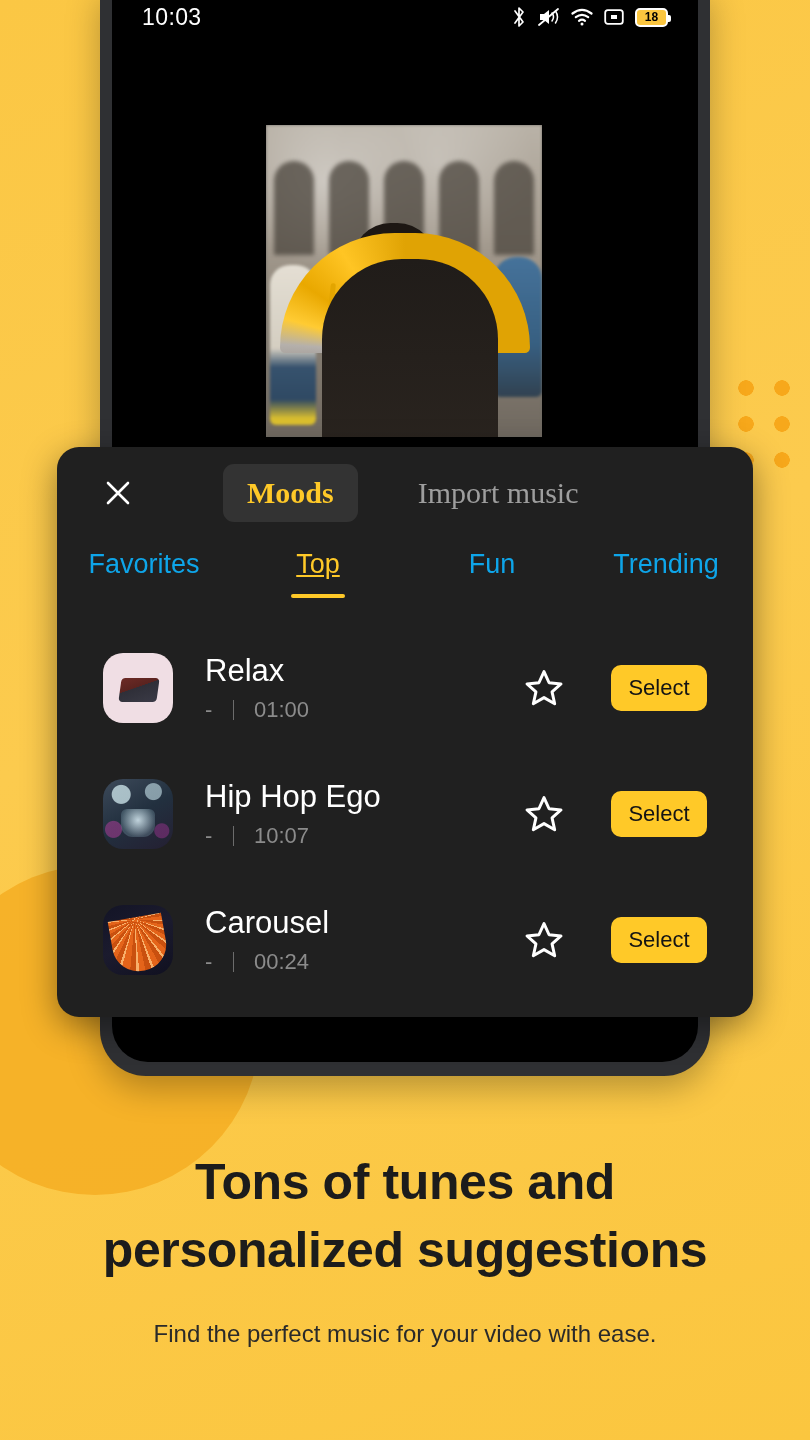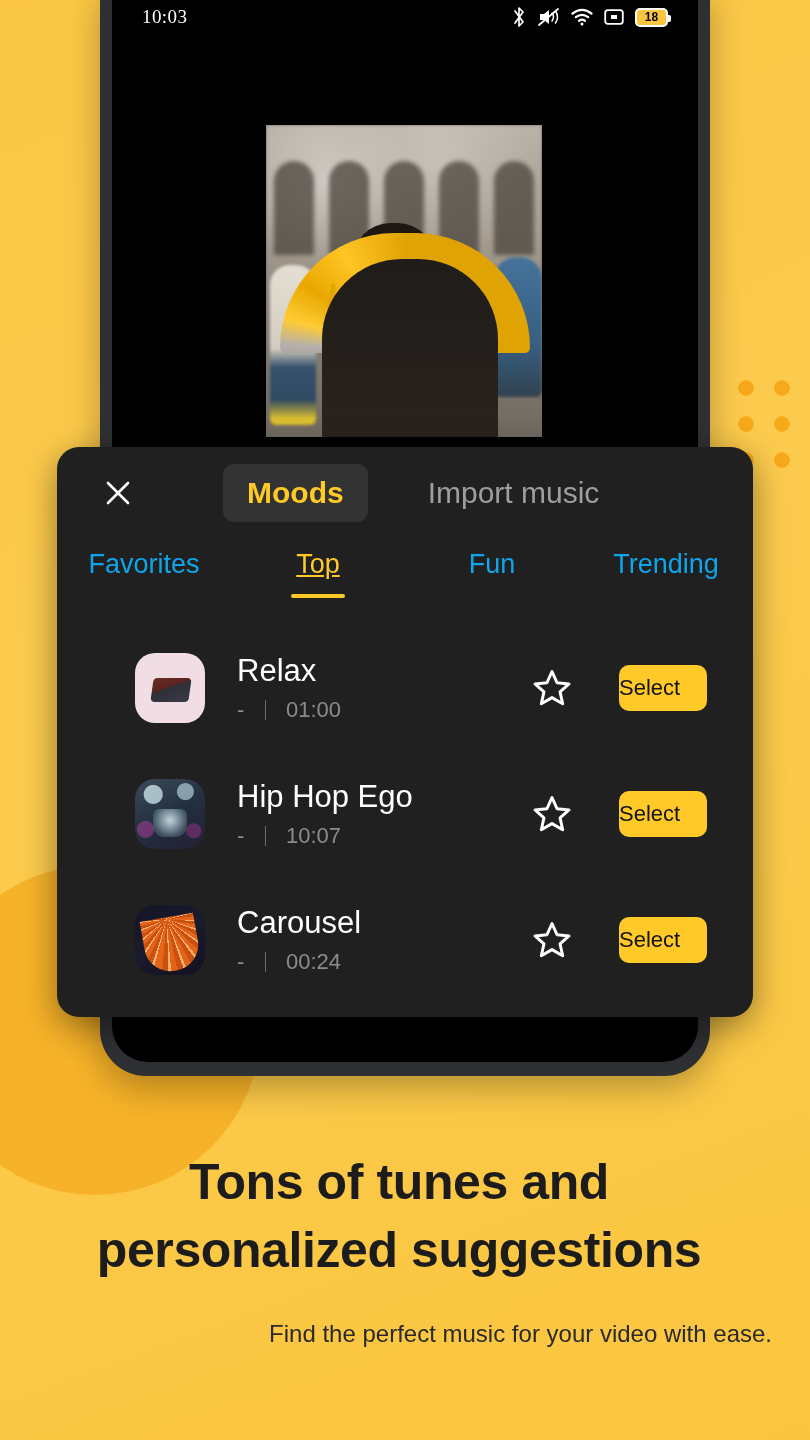--- a/index.html
+++ b/index.html
@@ -73,23 +73,22 @@
     left: 0; top: 0; right: 0;
     height: 62px;
     display: flex;
     align-items: center;
     justify-content: space-between;
     padding: 0 30px;
     box-sizing: border-box;
     color: #fff;
   }
   #status-time {
-    font-size: 19px;
+    font-size: 23px;
     letter-spacing: .4px;
-    font-family: Liberation Serif, serif;
   }
   #status-icons {
     display: flex;
     align-items: center;
     gap: 11px;
   }
   #status-icons svg { display: block; }
   .battery-box {
     display: flex;
     align-items: center;
@@ -230,20 +229,21 @@
     border-radius: 22px;
     box-shadow: 0 10px 34px rgba(0,0,0,.42);
     overflow: hidden;
   }
 
   #sheet-header {
     position: relative;
     height: 92px;
     display: flex;
     align-items: center;
+    font-family: Liberation Serif, serif;
   }
   #close-btn {
     position: absolute;
     left: 44px;
     top: 50%;
     transform: translateY(-50%);
     width: 34px;
     height: 34px;
     display: flex;
     align-items: center;
@@ -302,21 +302,20 @@
     border-radius: 2px;
   }
 
   #track-list { padding: 0 0 10px 0; }
   .track-row {
     display: flex;
     align-items: center;
     height: 126px;
     padding: 0 46px 0 46px;
     box-sizing: border-box;
-    margin-left: 32px;
   }
   .track-thumb {
     width: 70px;
     height: 70px;
     border-radius: 20px;
     flex: none;
     overflow: hidden;
     position: relative;
   }
   .thumb-relax {
@@ -393,57 +392,56 @@
     height: 46px;
     flex: none;
     margin-right: 44px;
     display: flex;
     align-items: center;
     justify-content: center;
     cursor: pointer;
   }
   .select-btn {
     flex: none;
-    width: 88px;
+    width: 96px;
     height: 46px;
     background: #FFC928;
     color: #141414;
     border: none;
     border-radius: 10px;
     font-family: "Liberation Sans", sans-serif;
     font-size: 22px;
     cursor: pointer;
     line-height: 46px;
-    text-align: left;
+    text-align: center;
     padding: 0;
   }
 
   
   #promo {
     position: absolute;
     left: 0;
-    right: 12px;
+    right: 0;
     top: 1148px;
     text-align: center;
-    padding: 0 26px;
+    padding: 0 18px;
     box-sizing: border-box;
   }
   #promo-headline {
     font-size: 50px;
     font-weight: bold;
     color: #1c1c1c;
     line-height: 1.36;
     letter-spacing: -0.4px;
     margin: 0;
   }
   #promo-sub {
     margin: 36px 0 16px 0;
     font-size: 24px;
     color: #2a2a2a;
-    text-align: right;
   }
 </style>
 </head>
 <body>
 
 <div id="bg-layer">
   <div id="deco-circle"></div>
   <div id="deco-dots"></div>
 </div>
 

